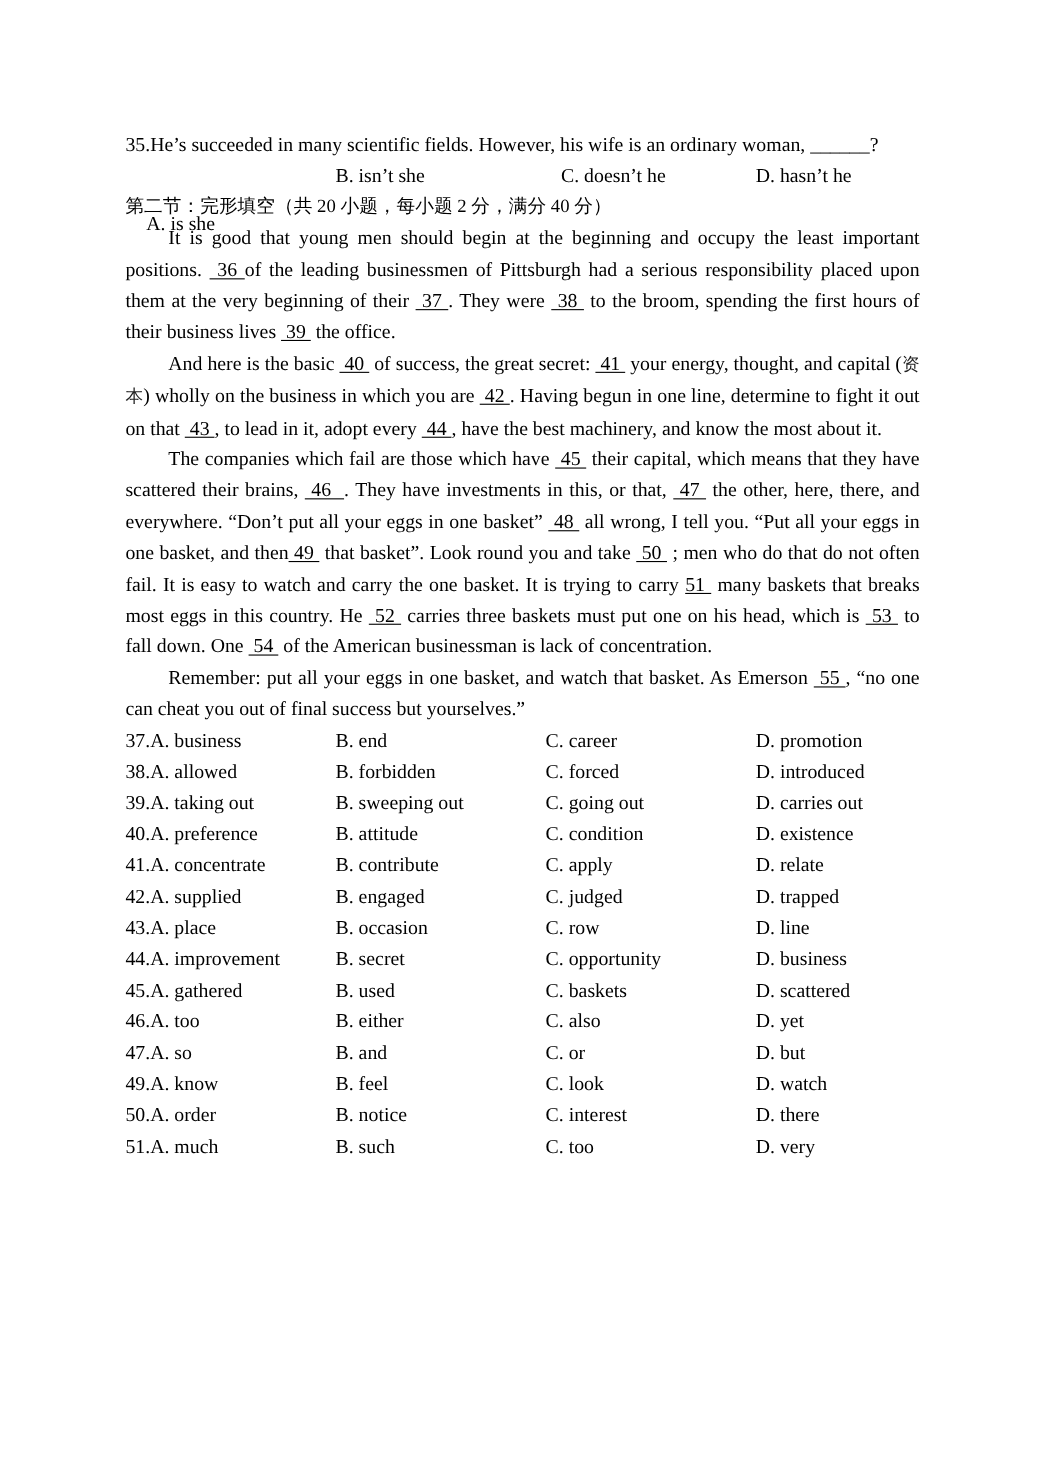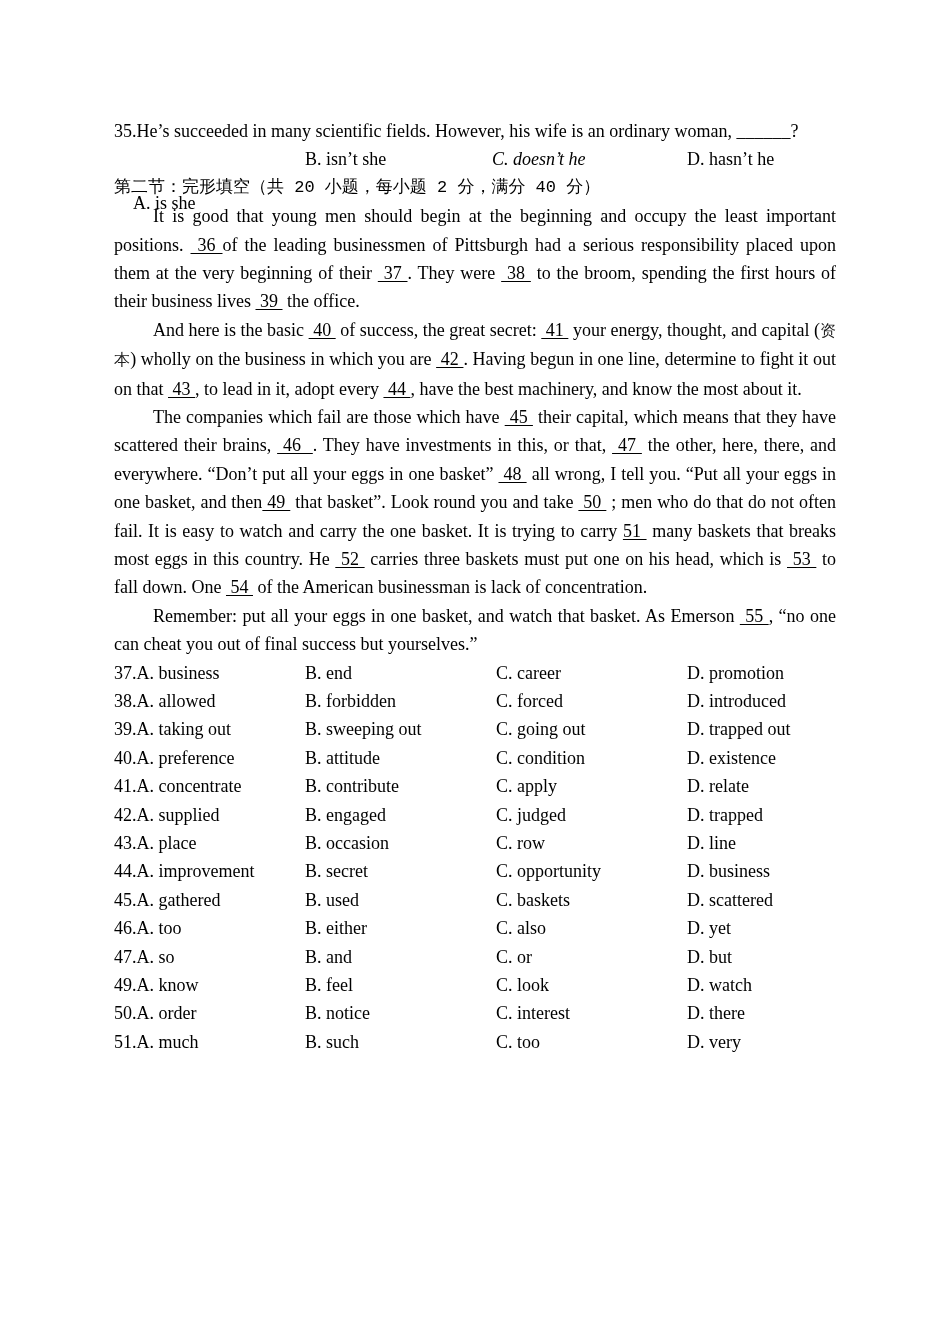--- a/index.html
+++ b/index.html
@@ -39,24 +39,24 @@
     height: 28.4px;
     line-height: 28.4px;
   }
   .q-options span {
     position: absolute;
     top: 0;
     white-space: nowrap;
   }
   .col-a { left: 19px; margin-top: 44px; }
   .col-b { left: 191px; }
-  .col-c { left: 378px; font-style: italic; }
+  .col-c { left: 396px; }
   .col-d { left: 573px; }
   .section-title {
-    font-family: Liberation Mono, monospace;
+    font-family: Liberation Serif, serif;
     font-size: 17px;
     height: 28.4px;
     line-height: 28.4px;
     white-space: nowrap;
   }
   .instruction {
     font-family: "DejaVu Sans", "Liberation Sans", sans-serif;
     font-weight: bold;
     font-size: 17px;
     line-height: 28.4px;
@@ -122,21 +122,21 @@
     <div class="opt-row">
       <span class="o-a">38.A. allowed</span>
       <span class="o-b">B. forbidden</span>
       <span class="o-c">C. forced</span>
       <span class="o-d">D. introduced</span>
     </div>
     <div class="opt-row">
       <span class="o-a">39.A. taking out</span>
       <span class="o-b">B. sweeping out</span>
       <span class="o-c">C. going out</span>
-      <span class="o-d">D. trapped out</span>
+      <span class="o-d">D. carries out</span>
     </div>
     <div class="opt-row">
       <span class="o-a">40.A. preference</span>
       <span class="o-b">B. attitude</span>
       <span class="o-c">C. condition</span>
       <span class="o-d">D. existence</span>
     </div>
     <div class="opt-row">
       <span class="o-a">41.A. concentrate</span>
       <span class="o-b">B. contribute</span>

